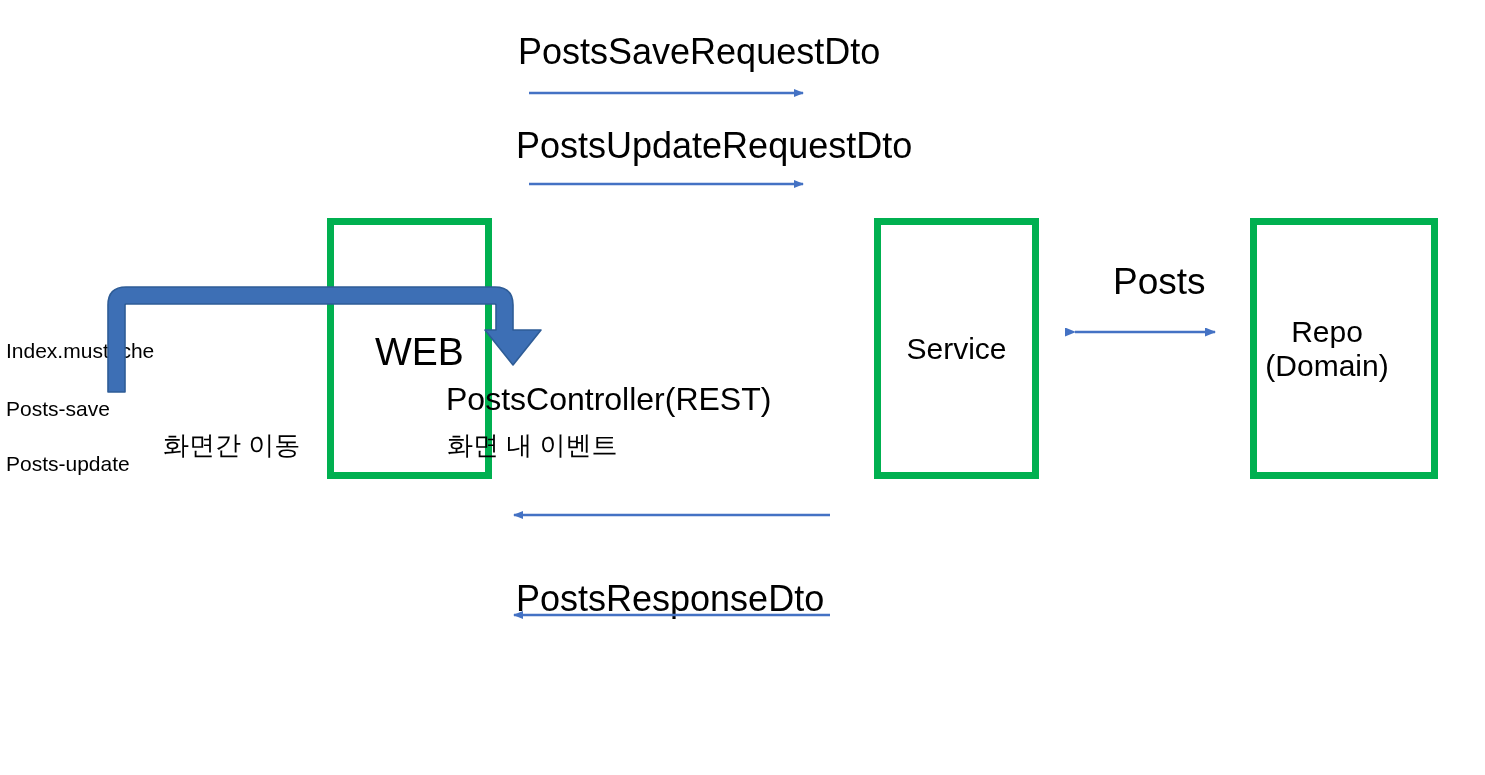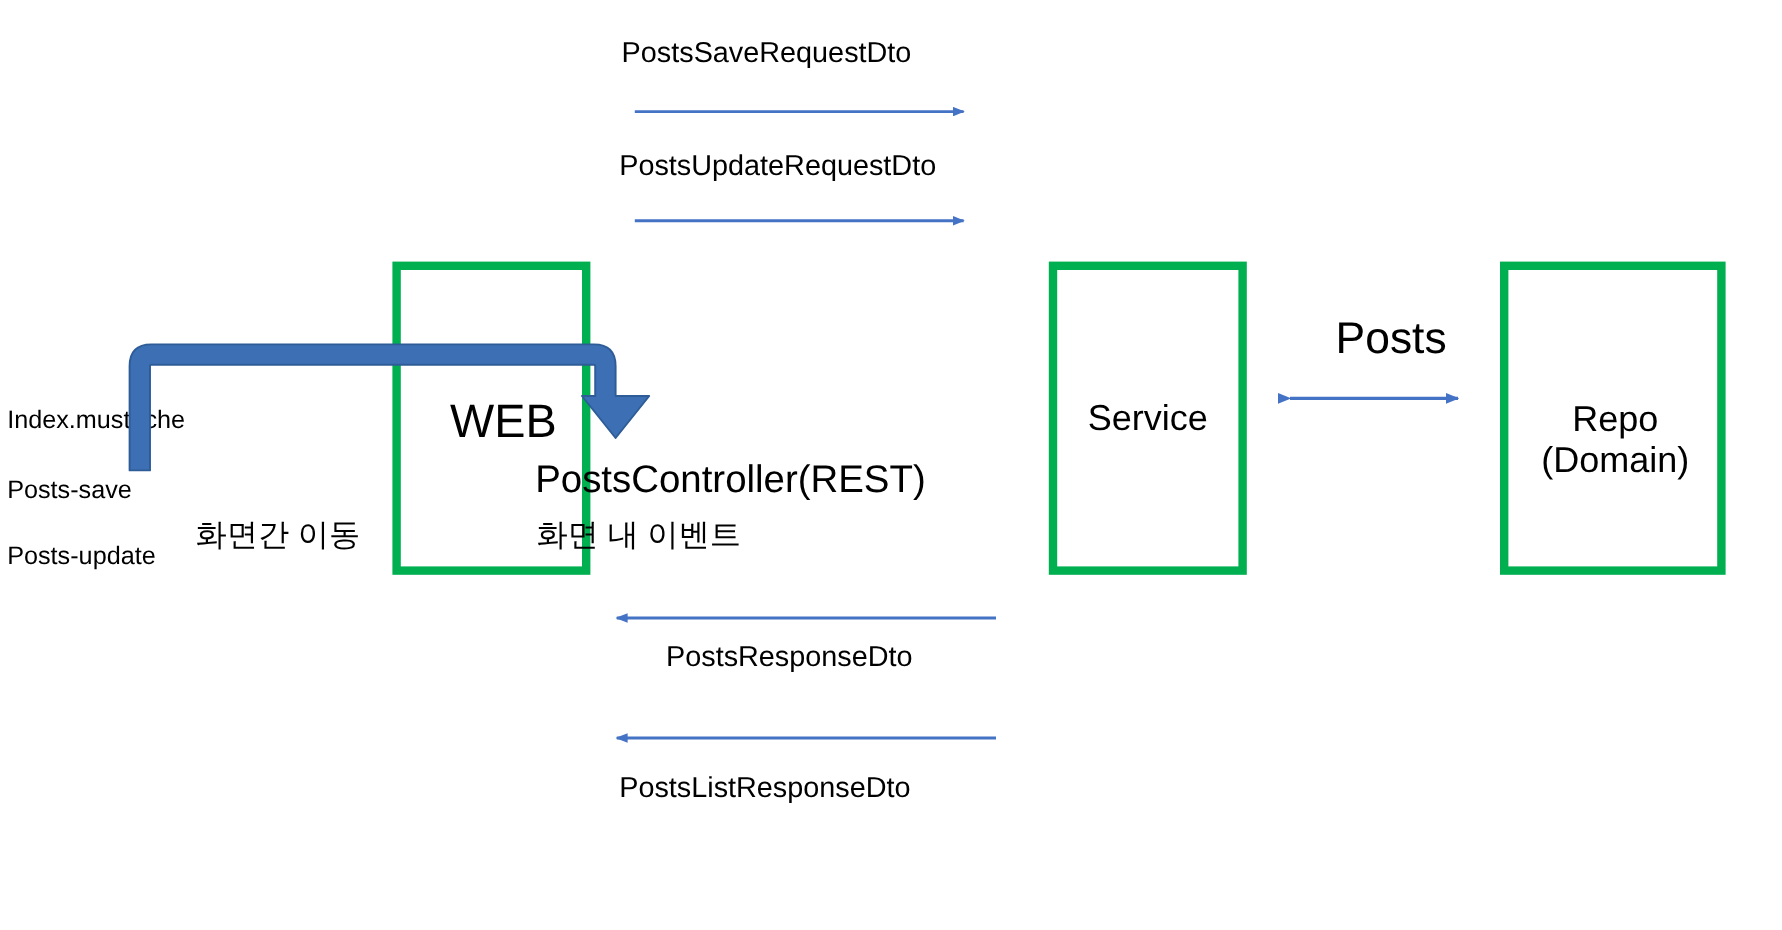--- a/index.html
+++ b/index.html
@@ -27,21 +27,21 @@
   }
   
   .green-box {
     position: absolute;
     background: transparent;
     box-sizing: border-box;
     border: 7px solid #00b050;
   }
   
   .label-dto {
-    font-size: 24px;
+    font-size: 36px;
   }
   .label-small {
     font-size: 21px;
   }
   .label-controller {
     font-size: 32px;
   }
   .label-web {
     font-size: 39px;
   }
@@ -91,37 +91,36 @@
   <div class="green-box" style="left:874px; top:218px; width:165px; height:261px;"></div>
 
   <div class="green-box" style="left:1250px; top:218px; width:188px; height:261px;"></div>
 
   <div class="txt label-web" style="left:375px; top:330px;">WEB</div>
 
   <div class="boxname-wrap" style="left:874px; top:218px; width:165px; height:261px;">
     <span class="label-boxname">Service</span>
   </div>
 
-  <div class="boxname-wrap" style="left:1250px; top:236px; width:154px; height:261px;padding-left:19px;">
+  <div class="boxname-wrap" style="left:1250px; top:218px; width:154px; height:261px;">
     <span class="label-boxname">Repo</span>
     <span class="label-boxname">(Domain)</span>
   </div>
 
 
   <div class="txt label-kr" style="left:163px; top:431px;">화면간 이동</div>
 
   <div class="txt label-controller" style="left:446px; top:381px;">PostsController(REST)</div>
 
   <div class="txt label-kr" style="left:447px; top:431px;">화면 내 이벤트</div>
 
   <div class="txt label-posts" style="left:1113px; top:261px;">Posts</div>
 
-  <div class="txt label-dto" style="left:516px; top:534px;margin-left:39px;">PostsResponseDto</div>
+  <div class="txt label-dto" style="left:516px; top:578px;">PostsResponseDto</div>
 
-  <div class="txt label-dto" style="left:516px; top:643px;">PostsListResponseDto</div>
 
   <svg class="overlay" viewBox="0 0 1485 775">
     <defs>
       <marker id="arrowRight" markerWidth="10" markerHeight="8" refX="9" refY="4" orient="auto" markerUnits="userSpaceOnUse">
         <path d="M0,0 L10,4 L0,8 z" fill="#4472c4"></path>
       </marker>
       <marker id="arrowLeft" markerWidth="10" markerHeight="8" refX="9" refY="4" orient="auto" markerUnits="userSpaceOnUse">
         <path d="M0,0 L10,4 L0,8 z" fill="#4472c4"></path>
       </marker>
       <marker id="arrowRightSm" markerWidth="11" markerHeight="9" refX="10" refY="4.5" orient="auto" markerUnits="userSpaceOnUse">

